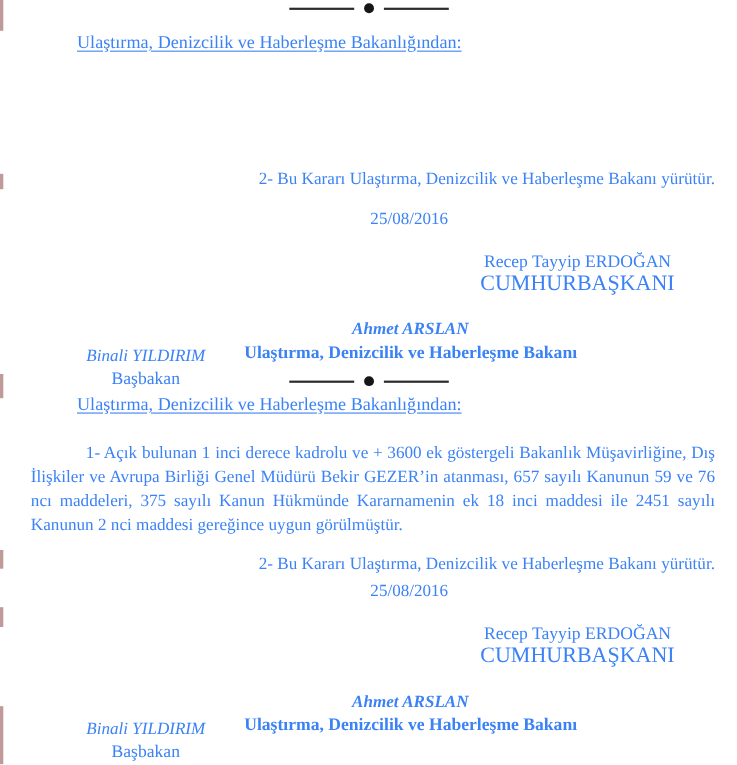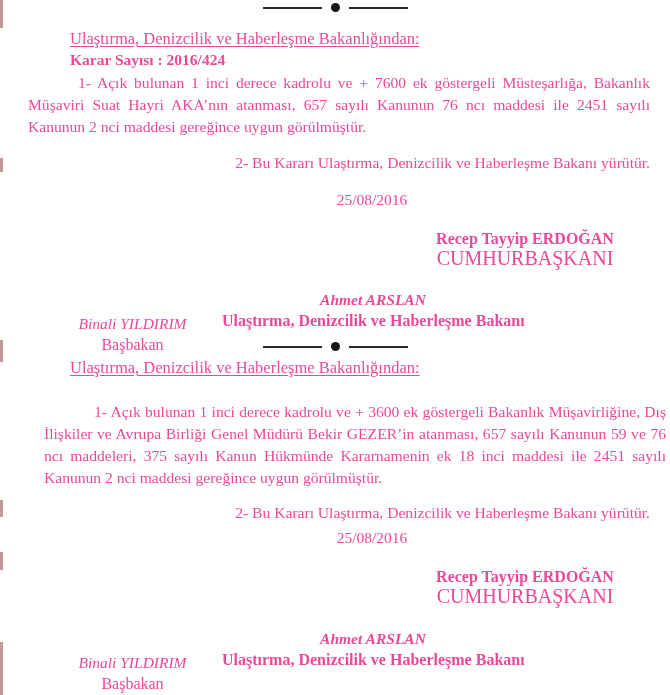--- a/index.html
+++ b/index.html
@@ -2,21 +2,21 @@
 <html><head>
 <meta charset="utf-8">
 <style>
   html, body { margin: 0; padding: 0; background: #ffffff; }
   .page {
     position: relative;
     width: 670px;
     height: 695px;
     background: #ffffff;
     font-family: "Liberation Serif", serif;
-    color: #ec4899;
+    color: #3b82f6;
     overflow: hidden;
   }
   
   .sep {
     position: absolute;
     left: 0;
     width: 670px;
     display: flex;
     justify-content: center;
     align-items: center;
@@ -60,21 +60,21 @@
     font-size: 15.5px;
     line-height: 19px;
     padding-left: 37px;
   }
   .president {
     position: absolute;
     left: 420px;
     width: 210px;
     text-align: center;
   }
-  .president .name  { font-weight: bold; font-size: 16px; line-height: 19px; white-space: nowrap; }
+  .president .name  { font-weight: normal; font-size: 16px; line-height: 19px; white-space: nowrap; }
   .president .title { font-size: 20px; line-height: 20px; white-space: nowrap; text-align: center; }
 
   .sig {
     position: absolute;
     text-align: center;
   }
   .sig.col1 { left: 40px;  width: 185px; margin-top: 24px; }
   .sig.col2 { left: 222px; width: 302px; font-weight: bold; }
   .sig .name  { font-style: italic; font-size: 15.5px; line-height: 20px; white-space: nowrap; }
   .sig .title { font-size: 16px; line-height: 21px; white-space: nowrap; }
@@ -100,23 +100,21 @@
   <div class="edge-mark" style="top:642px; height:53px; background:#71201d;"></div>
 
   <div class="sep" style="top:3px;">
     <span class="line"></span>
     <span class="dot"></span>
     <span class="line"></span>
   </div>
 
   <div class="ministry" style="top:29px;">Ulaştırma, Denizcilik ve Haberleşme Bakanlığından:</div>
 
-  <div class="karar" style="top:50px;">Karar Sayısı : 2016/424</div>
 
-  <div class="article" style="top:72px;">1- Açık bulunan 1 inci derece kadrolu ve + 7600 ek göstergeli Müsteşarlığa, Bakanlık Müşaviri Suat Hayri AKA’nın atanması, 657 sayılı Kanunun 76 ncı maddesi ile 2451 sayılı Kanunun 2 nci maddesi gereğince uygun görülmüştür.</div>
 
   <div class="article exec" style="top:152px;">2- Bu Kararı Ulaştırma, Denizcilik ve Haberleşme Bakanı yürütür.</div>
 
   <div class="date" style="top:190px;">25/08/2016</div>
 
   <div class="president" style="top:229px;">
     <div class="name">Recep Tayyip ERDOĞAN</div>
     <div class="title">CUMHURBAŞKANI</div>
   </div>
 
@@ -132,21 +130,21 @@
 
   <div class="sep" style="top:342px;">
     <span class="line"></span>
     <span class="dot"></span>
     <span class="line"></span>
   </div>
 
   <div class="ministry" style="top:358px;">Ulaştırma, Denizcilik ve Haberleşme Bakanlığından:</div>
 
 
-  <div class="article" style="top:401px;margin-left:16px;">1- Açık bulunan 1 inci derece kadrolu ve + 3600 ek göstergeli Bakanlık Müşavirliğine, Dış İlişkiler ve Avrupa Birliği Genel Müdürü Bekir GEZER’in atanması, 657 sayılı Kanunun 59 ve 76 ncı maddeleri, 375 sayılı Kanun Hükmünde Kararnamenin ek 18 inci maddesi ile 2451 sayılı Kanunun 2 nci maddesi gereğince uygun görülmüştür.</div>
+  <div class="article" style="top:401px;">1- Açık bulunan 1 inci derece kadrolu ve + 3600 ek göstergeli Bakanlık Müşavirliğine, Dış İlişkiler ve Avrupa Birliği Genel Müdürü Bekir GEZER’in atanması, 657 sayılı Kanunun 59 ve 76 ncı maddeleri, 375 sayılı Kanun Hükmünde Kararnamenin ek 18 inci maddesi ile 2451 sayılı Kanunun 2 nci maddesi gereğince uygun görülmüştür.</div>
 
   <div class="article exec" style="top:502px;">2- Bu Kararı Ulaştırma, Denizcilik ve Haberleşme Bakanı yürütür.</div>
 
   <div class="date" style="top:528px;">25/08/2016</div>
 
   <div class="president" style="top:567px;">
     <div class="name">Recep Tayyip ERDOĞAN</div>
     <div class="title">CUMHURBAŞKANI</div>
   </div>
 

